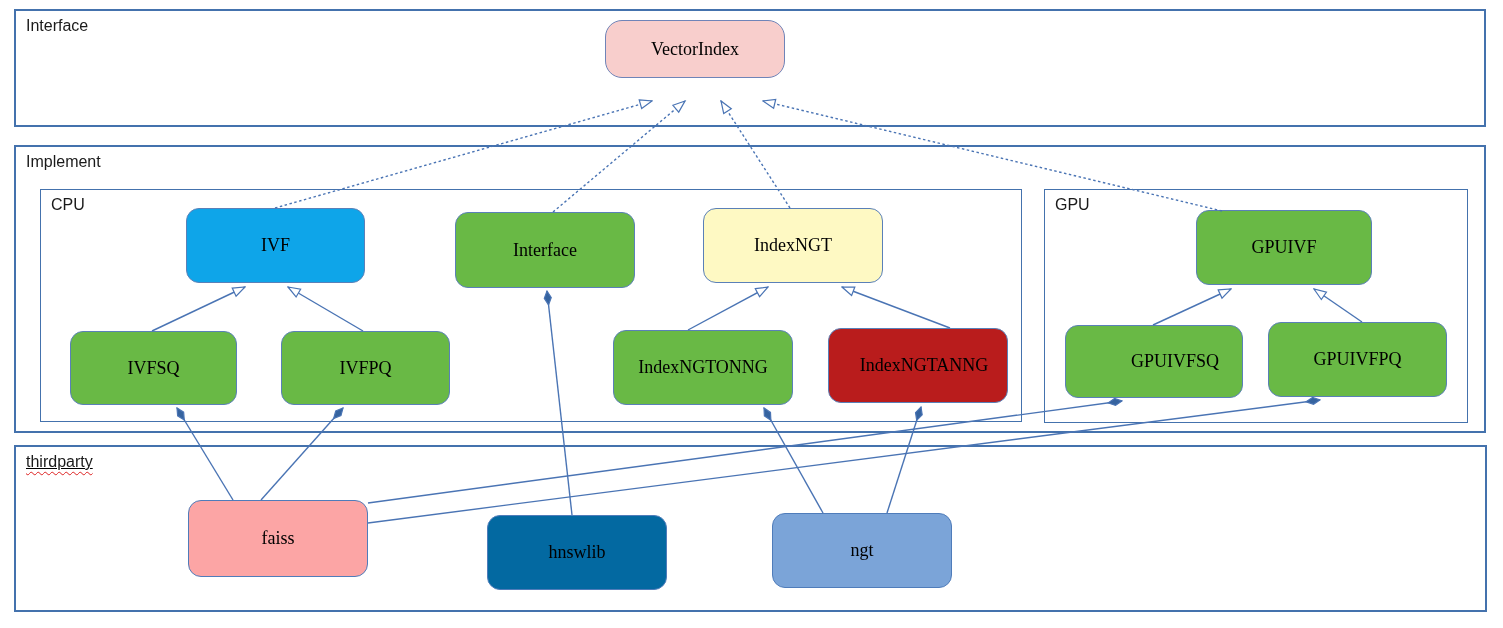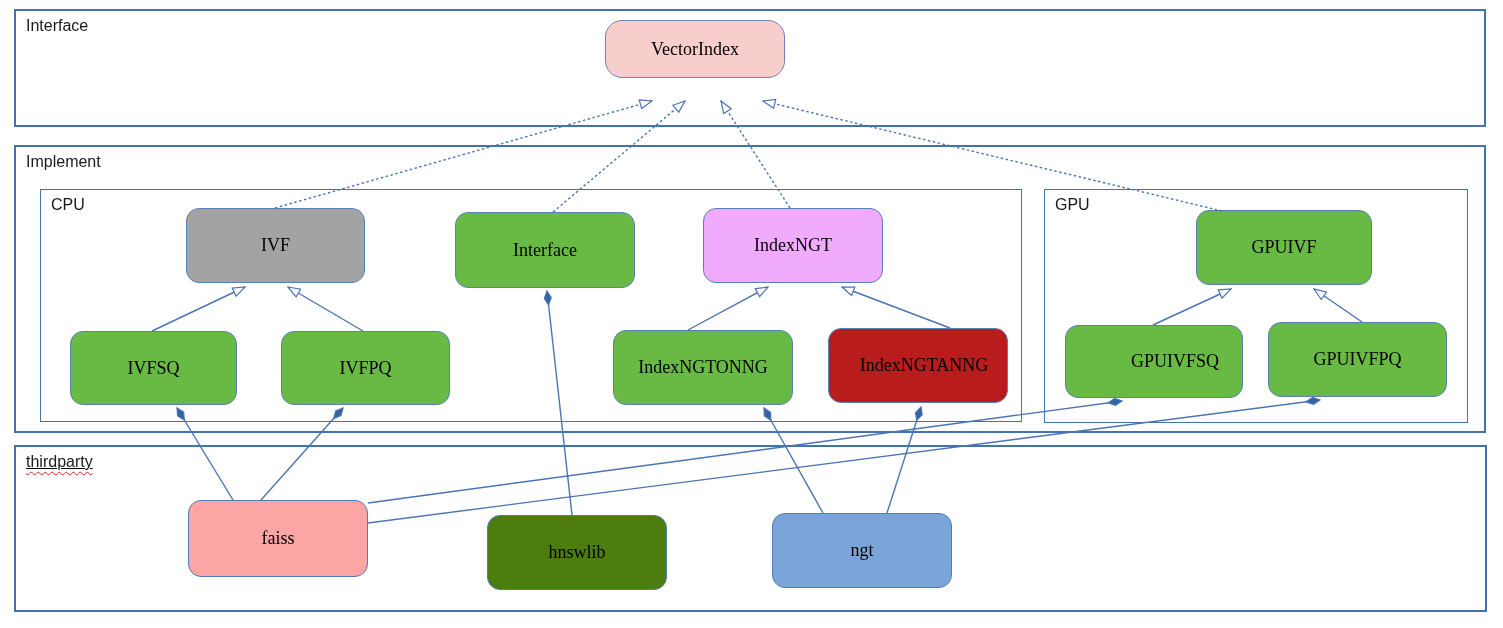--- a/index.html
+++ b/index.html
@@ -66,27 +66,27 @@
         <span class="section-label">GPU</span>
       </div>
       <div class="section" style="left: 14px; top: 445px; width: 1473px; height: 167px; border-color: rgb(68, 114, 173);">
         <span class="section-label"><span class="u-solid"><span class="u-wavy" style="text-decoration-color: rgb(221, 34, 34);">thirdparty</span></span></span>
       </div>
     </div>
   <div class="layer" id="nodes-layer">
       <div class="node interface" style="left: 605px; top: 20px; width: 180px; height: 58px; background: rgb(248, 206, 204); border: 1.5px solid rgb(111, 132, 184);">
         <span class="node-label" style="color: rgb(0, 0, 0);">VectorIndex</span>
       </div>
-      <div class="node impl" style="left: 186px; top: 208px; width: 179px; height: 75px; background: #a3a3a3; border: 1.5px solid rgb(90, 128, 184);">
+      <div class="node impl" style="left: 186px; top: 208px; width: 179px; height: 75px; background: #0ea5e9; border: 1.5px solid rgb(90, 128, 184);">
         <span class="node-label" style="color: rgb(0, 0, 0);">IVF</span>
       </div>
       <div class="node impl" style="left: 455px; top: 212px; width: 180px; height: 76px; background: rgb(105, 185, 69); border: 1.5px solid rgb(90, 128, 184);">
         <span class="node-label" style="color: rgb(0, 0, 0);">Interface</span>
       </div>
-      <div class="node impl" style="left: 703px; top: 208px; width: 180px; height: 75px; background: #f0abfc; border: 1.5px solid rgb(90, 128, 184);">
+      <div class="node impl" style="left: 703px; top: 208px; width: 180px; height: 75px; background: #fef9c3; border: 1.5px solid rgb(90, 128, 184);">
         <span class="node-label" style="color: rgb(0, 0, 0);">IndexNGT</span>
       </div>
       <div class="node impl" style="left: 70px; top: 331px; width: 167px; height: 74px; background: rgb(105, 185, 69); border: 1.5px solid rgb(90, 128, 184);">
         <span class="node-label" style="color: rgb(0, 0, 0);">IVFSQ</span>
       </div>
       <div class="node impl" style="left: 281px; top: 331px; width: 169px; height: 74px; background: rgb(105, 185, 69); border: 1.5px solid rgb(90, 128, 184);">
         <span class="node-label" style="color: rgb(0, 0, 0);">IVFPQ</span>
       </div>
       <div class="node impl" style="left: 613px; top: 330px; width: 180px; height: 75px; background: rgb(105, 185, 69); border: 1.5px solid rgb(90, 128, 184);">
         <span class="node-label" style="color: rgb(0, 0, 0);">IndexNGTONNG</span>
@@ -99,21 +99,21 @@
       </div>
       <div class="node impl" style="left: 1065px; top: 325px; width: 178px; height: 73px; background: rgb(105, 185, 69); border: 1.5px solid rgb(90, 128, 184); padding-left: 42px;">
         <span class="node-label" style="color: rgb(0, 0, 0);">GPUIVFSQ</span>
       </div>
       <div class="node impl" style="left: 1268px; top: 322px; width: 179px; height: 75px; background: rgb(105, 185, 69); border: 1.5px solid rgb(90, 128, 184);">
         <span class="node-label" style="color: rgb(0, 0, 0);">GPUIVFPQ</span>
       </div>
       <div class="node lib" style="left: 188px; top: 500px; width: 180px; height: 77px; background: #fca5a5; border: 1.5px solid rgb(79, 124, 186);">
         <span class="node-label" style="color: rgb(0, 0, 0);">faiss</span>
       </div>
-      <div class="node lib" style="left: 487px; top: 515px; width: 180px; height: 75px; background: #4d7c0f; border: 1.5px solid rgb(79, 124, 186);">
+      <div class="node lib" style="left: 487px; top: 515px; width: 180px; height: 75px; background: #0369a1; border: 1.5px solid rgb(79, 124, 186);">
         <span class="node-label" style="color: rgb(0, 0, 0);">hnswlib</span>
       </div>
       <div class="node lib" style="left: 772px; top: 513px; width: 180px; height: 75px; background: rgb(123, 164, 216); border: 1.5px solid rgb(79, 124, 186);">
         <span class="node-label" style="color: rgb(0, 0, 0);">ngt</span>
       </div>
     </div>
   <svg id="edges" width="1503" height="628" viewBox="0 0 1503 628">
       <defs>
         <marker id="m-triangle" viewBox="0 0 15 12" refX="13.5" refY="6" markerWidth="15" markerHeight="12" markerUnits="userSpaceOnUse" orient="auto">
           <path d="M1.5,1.5 L13.5,6 L1.5,10.5 Z" fill="#ffffff" stroke="#4a74b4" stroke-width="1.2"></path>

